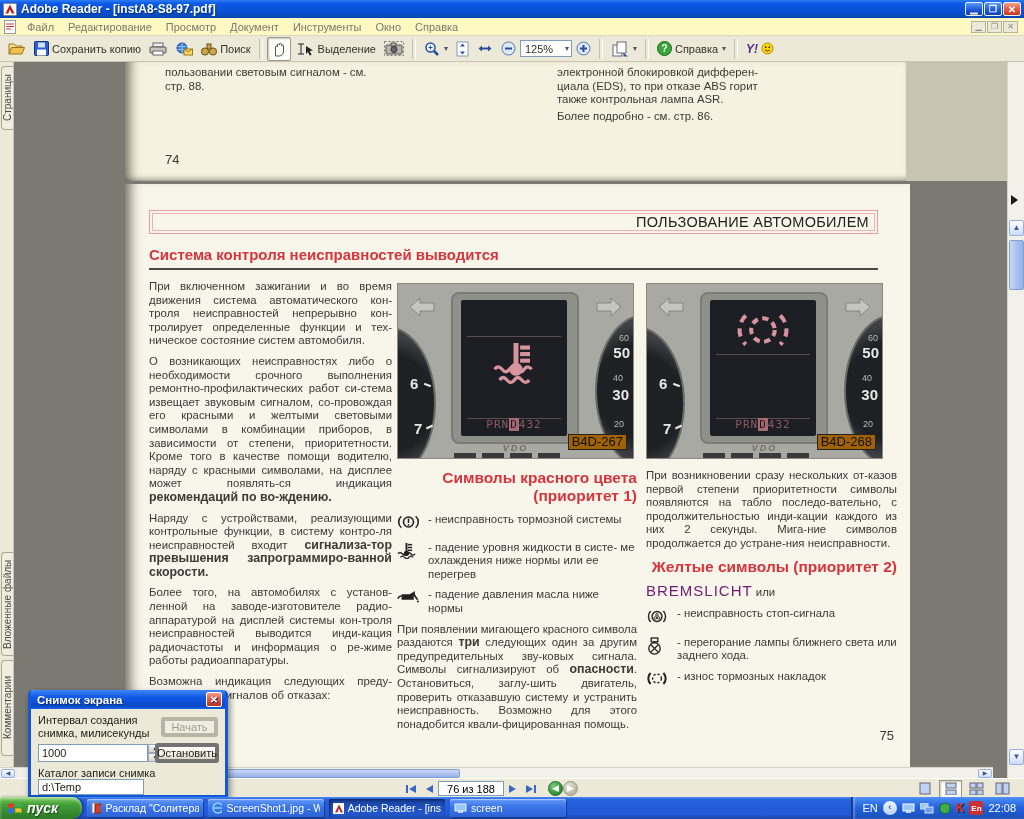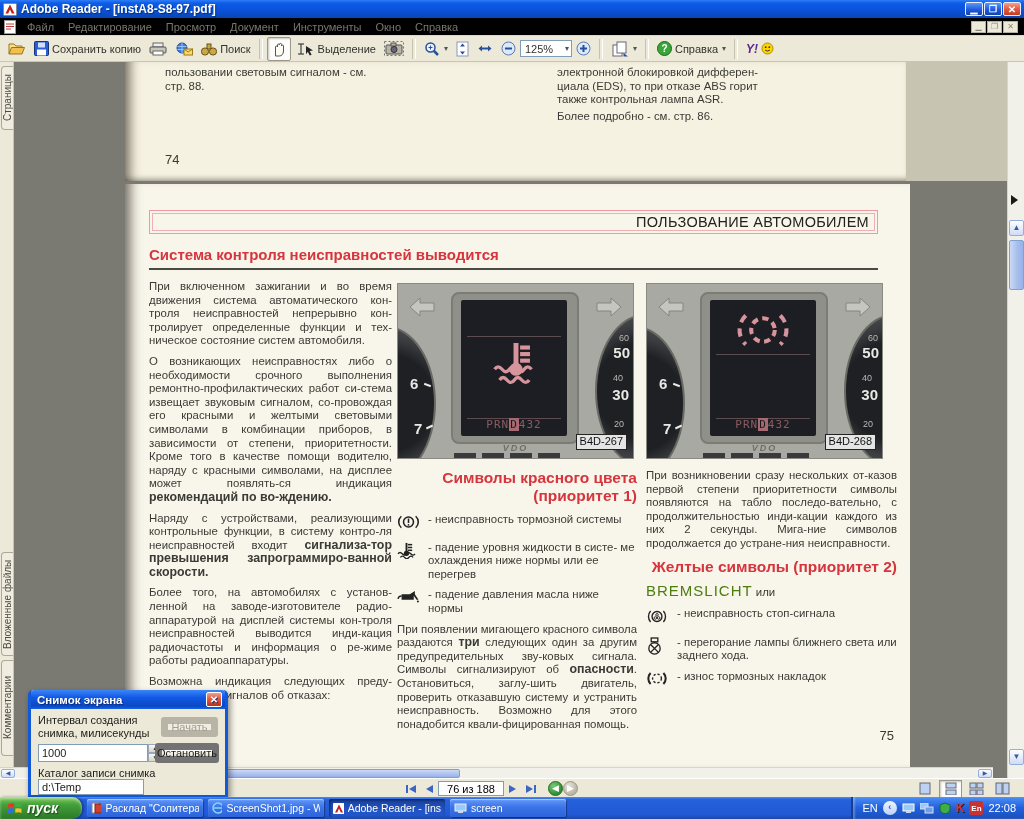--- a/index.html
+++ b/index.html
@@ -13,21 +13,21 @@
     display:flex;align-items:center;color:#fff;font-size:12px;font-weight:bold;
     padding:0 3px;box-sizing:border-box;text-shadow:1px 1px 1px #00307a;}
   #titlebar .title-text{margin-left:4px;flex:1;white-space:nowrap;}
   .tb-btn{width:18px;height:14px;border:1px solid #e8f0ff;border-radius:2px;margin-left:1px;
     display:flex;align-items:center;justify-content:center;font-size:9px;line-height:9px;color:#fff;
     box-sizing:border-box;text-shadow:none;}
   .tb-blue{background:linear-gradient(#5a97fa,#1c55d8 60%,#1443aa);}
   .tb-close{background:linear-gradient(#f2a38c,#e4604a 45%,#c43c1e);font-size:10px;}
 
   
-  #menubar{position:absolute;left:0;top:18px;width:1024px;height:18px;background:#000000;
+  #menubar{position:absolute;left:0;top:18px;width:1024px;height:18px;background:#fef9c3;
     display:flex;align-items:center;font-size:11px;color:#7a786d;
     border-bottom:1px solid #dcd8c8;box-sizing:border-box;}
   .menu-item{padding:0 7px;}
   .docwin-btn{width:15px;height:12px;border:1px solid #b5b2a2;background:#ece9d8;color:#8a887a;
     font-size:8px;line-height:10px;text-align:center;margin-left:1px;box-sizing:border-box;}
 
   
   #toolbar{position:absolute;left:0;top:36px;width:1024px;height:26px;background:#ece9d8;
     border-bottom:1px solid #c8c5b2;display:flex;align-items:center;font-size:11px;color:#33322c;
     box-sizing:border-box;padding-left:4px;}
@@ -68,21 +68,21 @@
   .p75col{position:absolute;top:96px;text-align:justify;}
   #col1{left:24px;width:243px;}
   #col2{left:272px;width:240px;}
   #col3{left:521px;width:251px;}
   .p75col p{margin:0 0 7px 0;}
   .p75col b{font-weight:bold;font-size:12.4px;}
   .red-head{font-size:15.5px;font-weight:bold;color:#d6353e;line-height:18px;margin:2px 0 8px;text-align:right;}
   .symrow{display:flex;gap:5px;margin-bottom:7px;align-items:flex-start;text-align:left;}
   .symicon{flex:0 0 26px;padding-top:1px;}
   .brems-line{text-align:left;margin:0 0 8px 0;}
-  .brems{font-size:15px;color:#4d7c0f;letter-spacing:1px;margin-top:12px;}
+  .brems{font-size:15px;color:#701a75;letter-spacing:1px;margin-top:12px;}
   .ili{font-size:11.4px;color:#3a3a36;}
   .p75-num{position:absolute;right:16px;top:544px;}
 
   
   .cluster{position:relative;width:237px;height:176px;background:#a9a9a3;margin:3px 0 10px 0;
     overflow:hidden;border:1px solid #8a8a82;box-sizing:border-box;}
   .cl-display{position:absolute;left:53px;top:8px;width:128px;height:152px;background:#90908a;
     border:2px solid #7c7c74;border-radius:8px;box-sizing:border-box;}
   .cl-screen{position:absolute;left:8px;top:6px;width:106px;height:136px;background:#1d1e23;border-radius:2px;}
   .cl-line{position:absolute;left:6px;width:94px;height:1px;background:#5c4c50;}
@@ -94,22 +94,22 @@
   .gauge-l{left:-62px;top:42px;}
   .gauge-r{right:-62px;top:30px;}
   .gnum{position:absolute;color:#e8e8e4;font-weight:bold;}
   .gnum.small{font-size:9px;color:#b8b8b2;font-weight:normal;}
   .gnum.big{font-size:15px;}
   .gtick{position:absolute;width:7px;height:2px;background:#e8e8e4;}
   .cl-arrow{position:absolute;top:12px;}
   .cl-arrow.l{left:10px;} .cl-arrow.r{right:10px;}
   .cl-vdo{position:absolute;left:0;width:100%;bottom:2px;text-align:center;font-size:9px;
     font-weight:bold;font-style:italic;color:#6e6e66;letter-spacing:2px;}
-  .cl-label{position:absolute;right:6px;bottom:8px;background:#e5e5e5;border:1px solid #222;
-    font-size:11px;padding:0 3px;color:#111;}
+  .cl-label{position:absolute;right:6px;bottom:8px;background:#a16207;border:1px solid #222;
+    font-size:13px;padding:0 3px;color:#111;}
   .cl-btnrow{position:absolute;left:56px;bottom:0px;display:flex;gap:6px;}
   .cl-btnrow i{width:22px;height:5px;background:#3a3a3c;display:block;}
   .cl-sym-center{position:absolute;left:32px;top:40px;}
   .cl-sym-top{position:absolute;left:24px;top:10px;}
 
   
   #vscroll{position:absolute;right:0;top:0;width:17px;height:716px;background:#f2f1e9;border-left:1px solid #d8d5c8;box-sizing:border-box;}
   .sc-btn{position:absolute;left:1px;width:15px;height:16px;border:1px solid #95aede;border-radius:2px;
     background:linear-gradient(#fdfefe,#cfdcf8);color:#3a5a9a;font-size:8px;line-height:14px;text-align:center;box-sizing:border-box;}
   .sc-thumb-v{position:absolute;left:1px;width:15px;border:1px solid #7da2ce;border-radius:2px;
@@ -128,21 +128,21 @@
     box-shadow:2px 3px 6px rgba(0,0,0,.45);box-sizing:content-box;}
   .dlg-title{height:19px;background:linear-gradient(180deg,#3c85f8 0%,#1059e4 40%,#0b48c4 85%,#1664e8 100%);
     border-radius:3px 3px 0 0;display:flex;align-items:center;color:#fff;font-weight:bold;font-size:11.5px;
     padding:0 3px 0 6px;text-shadow:1px 1px 1px #0a2a78;}
   .dlg-title .spacer{flex:1;}
   .dlg-close{width:16px;height:15px;border:1px solid #fff;border-radius:2px;
     background:linear-gradient(#f0a08a,#e25a42 45%,#b83318);color:#fff;font-size:10px;line-height:13px;
     text-align:center;font-weight:bold;box-sizing:border-box;}
   .dlg-body{position:relative;height:86px;font-size:11px;color:#1c1c18;}
   .dlg-label{position:absolute;line-height:12.5px;}
-  .xp-btn{position:absolute;height:20px;border:7px solid #737373;border-radius:3px;
+  .xp-btn{position:absolute;height:20px;border:4px solid #737373;border-radius:3px;
     background:linear-gradient(#fefefe,#f2f0e6 55%,#dcd8ca);font-size:11px;color:#1c1c18;
     display:flex;align-items:center;justify-content:center;box-sizing:border-box;font-family:"Liberation Sans",sans-serif;}
   .xp-btn.disabled{color:#a09d8e;border-color:#b8b5a6;background:#f0eee2;}
   .dlg-input{border:1px solid #7f9db9;font-size:11px;font-family:"Liberation Sans",sans-serif;
     padding:1px 3px;box-sizing:border-box;background:#fff;color:#1c1c18;}
   .spin{position:absolute;left:110px;top:0;width:14px;height:18px;display:flex;flex-direction:column;}
   .spin i{flex:1;border:1px solid #9aa8bd;background:linear-gradient(#f8f8f4,#d8d5c8);
     font-style:normal;font-size:5px;line-height:7px;text-align:center;color:#333;}
 
   

